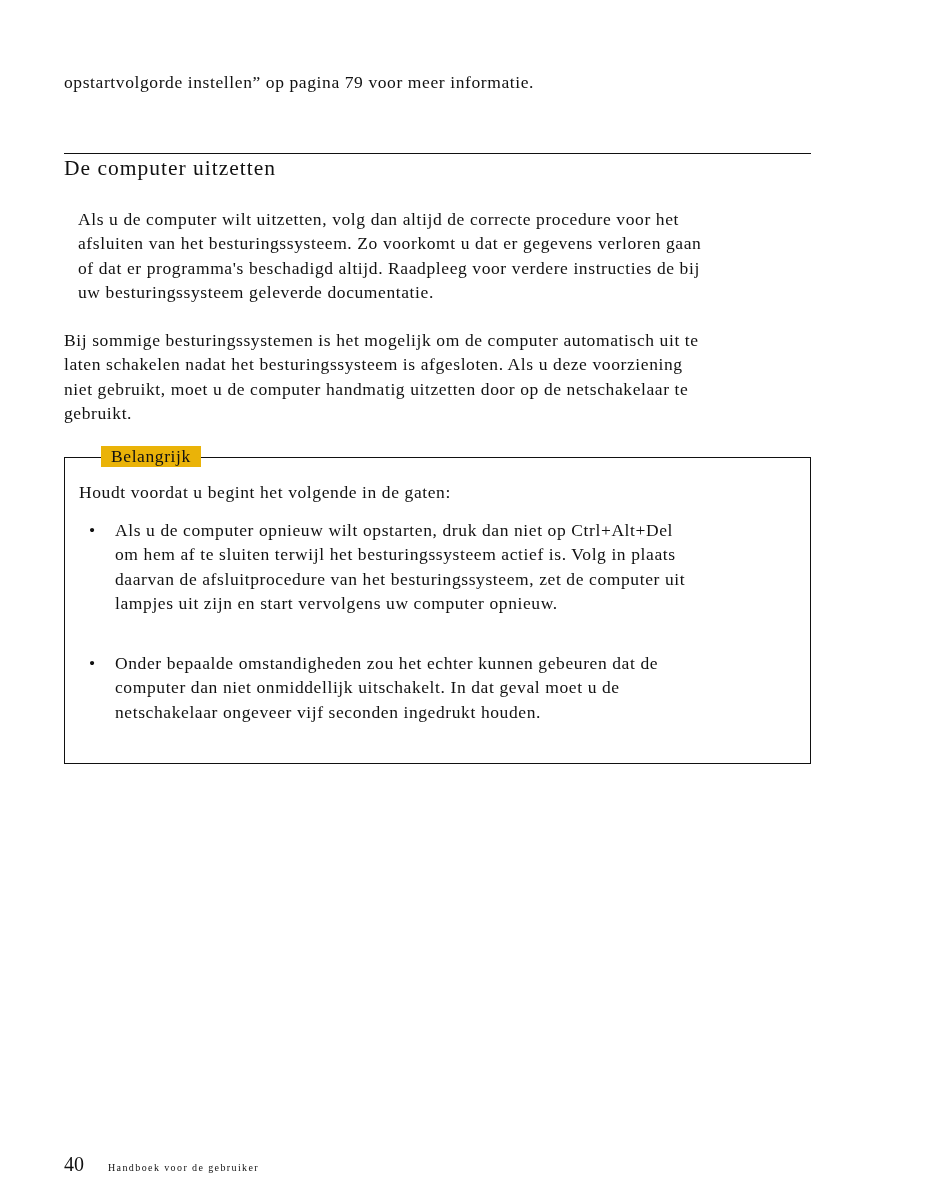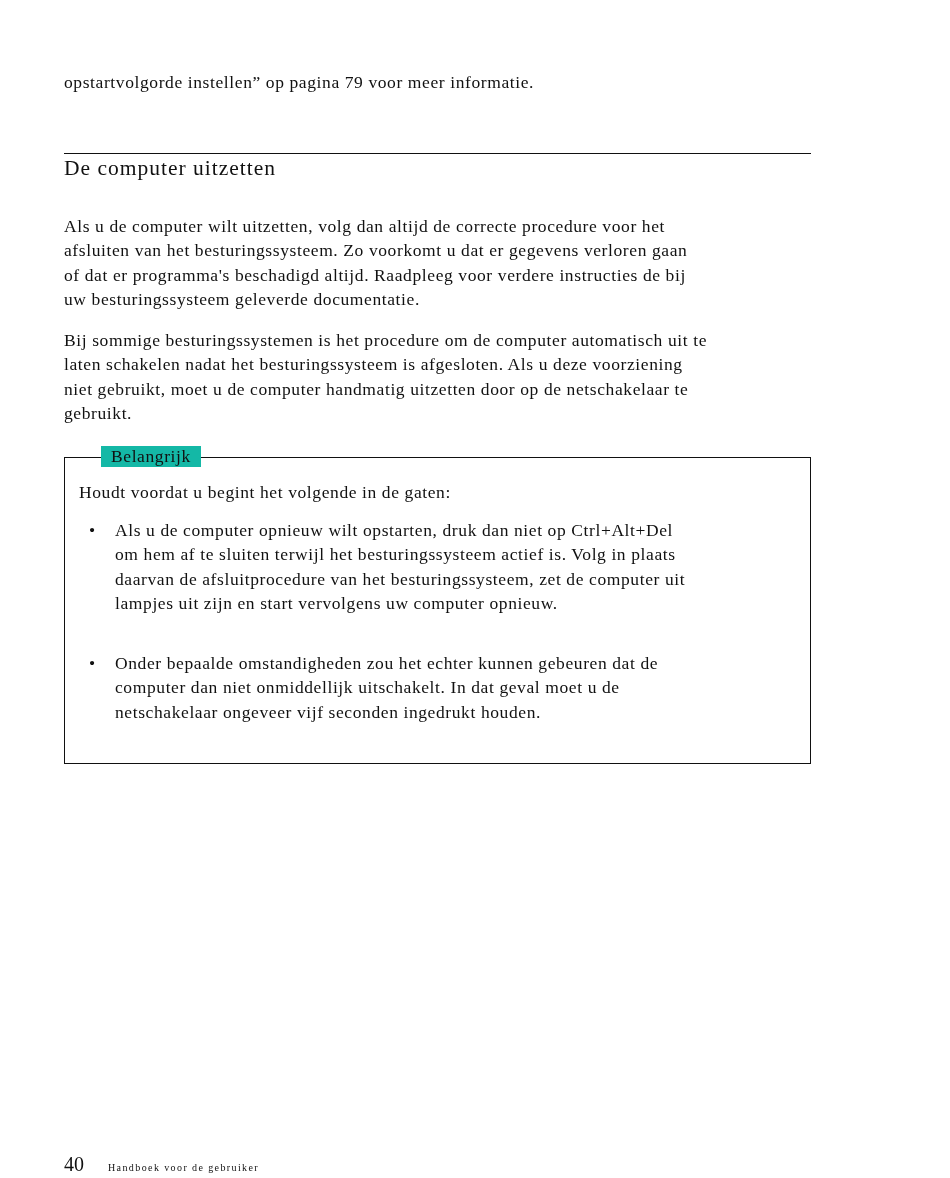--- a/index.html
+++ b/index.html
@@ -3,24 +3,24 @@
   <meta charset="utf-8">
   <style>
     html, body { margin: 0; padding: 0; background: #ffffff; }
     body { width: 950px; height: 1178px; position: relative; overflow: hidden;
       font-family: "Liberation Serif", "DejaVu Serif", serif; color: #111; }
     .p { position: absolute; left: 64px; width: 760px; font-size: 17.5px; line-height: 24.3px; letter-spacing: 0.6px; margin: 0; }
     .line { display: block; white-space: nowrap; }
     #intro { top: 70px; }
     #rule { position: absolute; left: 64px; top: 153px; width: 747px; height: 0; border-top: 1.2px solid #111; }
     #heading { position: absolute; left: 64px; top: 156px; font-size: 21.5px; letter-spacing: 1px; font-weight: normal; margin: 0; }
-    #para1 { top: 214px; }
+    #para1 { top: 207px; margin-left: 14px; }
     #para2 { top: 328px; }
     #notice { position: absolute; left: 64px; top: 457px; width: 745px; height: 305px; border: 1.2px solid #111; }
-    #notice-title { position: absolute; left: 36px; top: -12px; background: #14b8a6; padding: 0 10px; font-size: 17.5px; letter-spacing: 0.6px; }
+    #notice-title { position: absolute; left: 36px; top: -12px; background: #eab308; padding: 0 10px; font-size: 17.5px; letter-spacing: 0.6px; }
     #notice-intro { position: absolute; left: 14px; top: 24px; font-size: 17.5px; letter-spacing: 0.6px; }
     .bullet-item { position: absolute; left: 24px; width: 715px; font-size: 17.5px; line-height: 24.4px; letter-spacing: 0.6px; }
     .bullet-dot { position: absolute; left: 0; top: 0; }
     .bullet-text { position: absolute; left: 26px; }
     #bullet-1 { top: 60px; }
     #bullet-2 { top: 193px; }
     #footer { position: absolute; left: 64px; top: 1153px; white-space: nowrap; }
     #page-num { font-size: 20px; }
     #book-title { font-size: 10px; letter-spacing: 1.4px; margin-left: 20px; }
   </style>
@@ -36,21 +36,21 @@
 <h2 id="heading">De computer uitzetten</h2>
 
 <div id="para1" class="p">
   <span class="line">Als u de computer wilt uitzetten, volg dan altijd de correcte procedure voor het</span>
   <span class="line">afsluiten van het besturingssysteem. Zo voorkomt u dat er gegevens verloren gaan</span>
   <span class="line">of dat er programma's beschadigd altijd. Raadpleeg voor verdere instructies de bij</span>
   <span class="line">uw besturingssysteem geleverde documentatie.</span>
 </div>
 
 <div id="para2" class="p">
-  <span class="line">Bij sommige besturingssystemen is het procedure om de computer automatisch uit te</span>
+  <span class="line">Bij sommige besturingssystemen is het mogelijk om de computer automatisch uit te</span>
   <span class="line">laten schakelen nadat het besturingssysteem is afgesloten. Als u deze voorziening</span>
   <span class="line">niet gebruikt, moet u de computer handmatig uitzetten door op de netschakelaar te</span>
   <span class="line">gebruikt.</span>
 </div>
 
 <div id="notice">
   <span id="notice-title">Belangrijk</span>
   <div id="notice-intro">Houdt voordat u begint het volgende in de gaten:</div>
 
   <div id="bullet-1" class="bullet-item">

